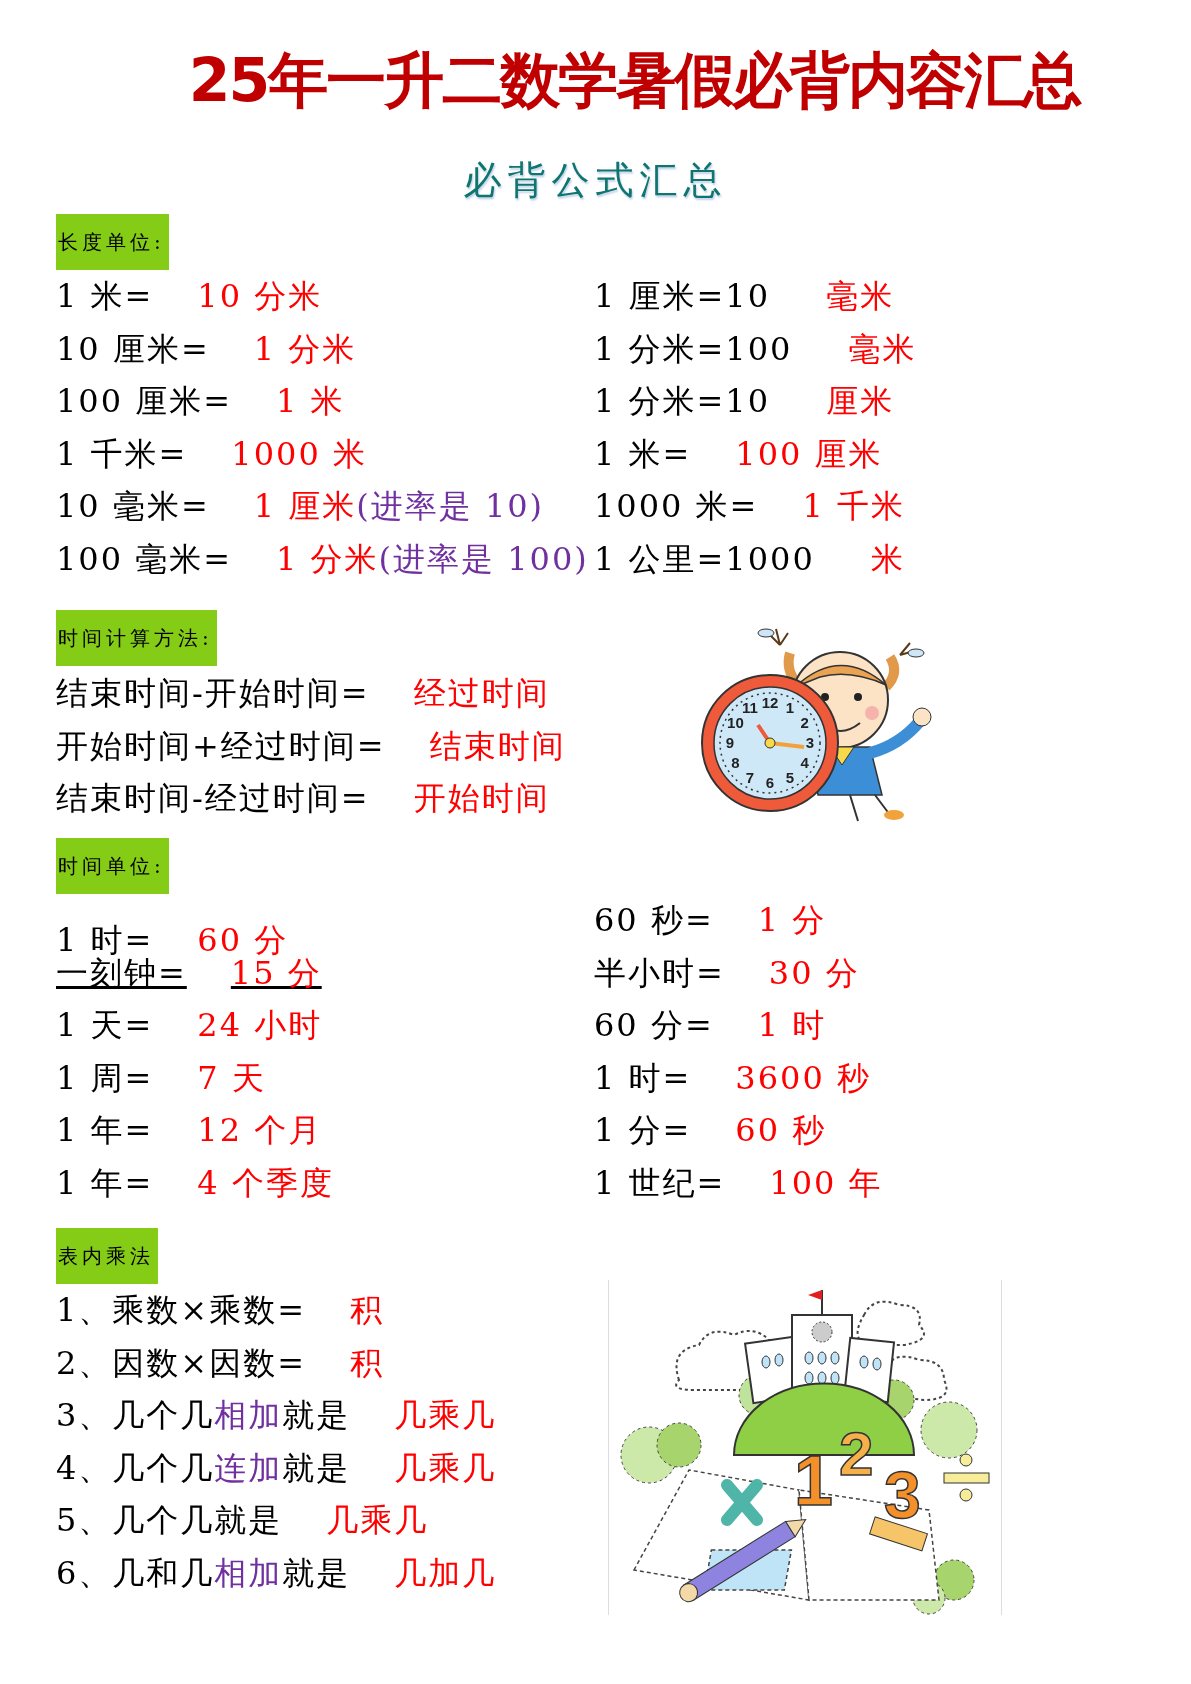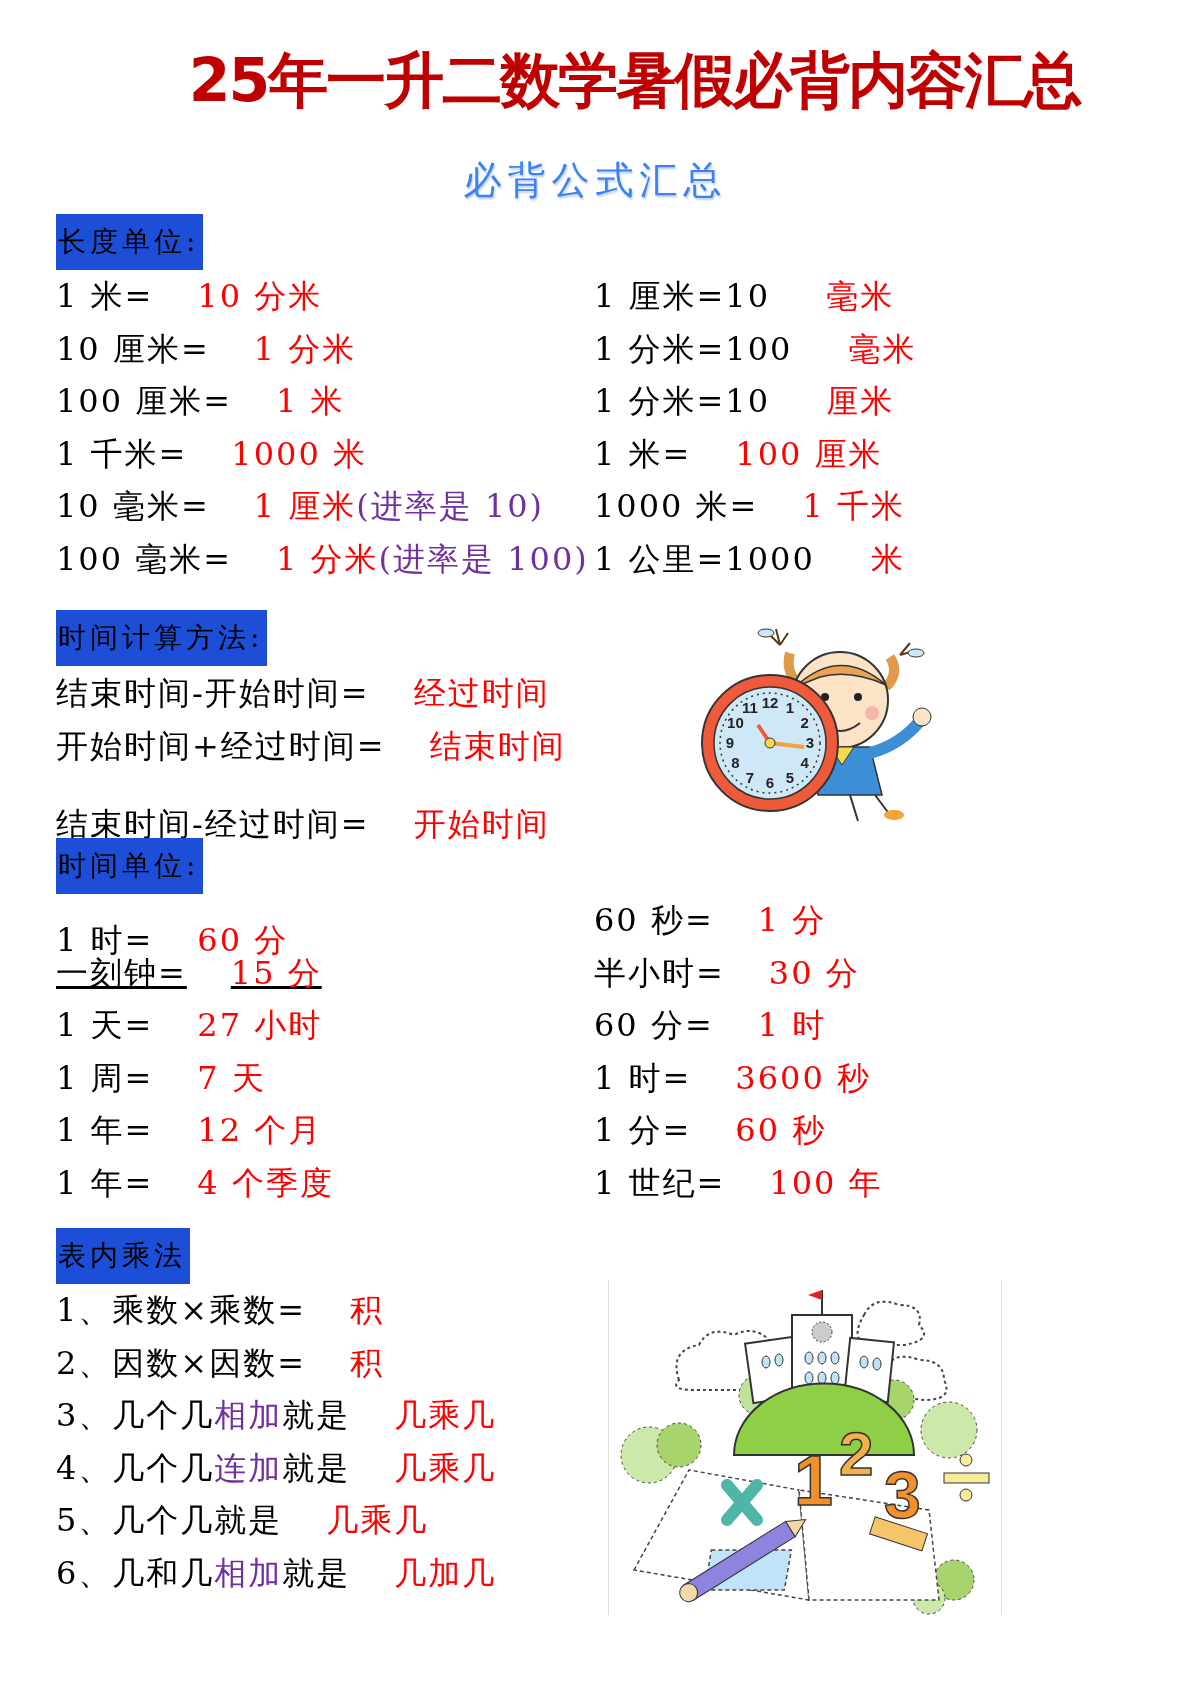--- a/index.html
+++ b/index.html
@@ -2,24 +2,24 @@
 <html><head>
 <meta charset="utf-8">
 <style>
   html, body { margin:0; padding:0; background:#ffffff; }
   body { width:1191px; height:1684px; position:relative; overflow:hidden;
          font-family:"DejaVu Serif","Liberation Serif",serif; color:#000; }
   .title { position:absolute; left:0; top:40px; width:1191px; text-align:center;
            font-family:"DejaVu Sans","Liberation Sans",sans-serif; font-weight:bold;
            font-size:60px; color:#c00000; letter-spacing:-2px; line-height:80px;padding-left:39px; }
   .subtitle { position:absolute; left:0; top:150px; width:1191px; text-align:center;
-              font-size:38px; color:#3b82f6; letter-spacing:6px; line-height:60px;
+              font-size:38px; color:#0f766e; letter-spacing:6px; line-height:60px;
               text-shadow:1px 2px 2px rgba(68,114,196,0.35); }
   .heading { position:absolute; left:56px; height:56px; line-height:56px; padding:0 4px 0 2px;
-             background:#1d4ed8; font-size:28px; letter-spacing:4px; }
+             background:#84cc16; font-size:20px; letter-spacing:4px; }
   .row { position:absolute; font-size:32px; line-height:56px; white-space:nowrap; letter-spacing:2px; }
   .red { color:#ff0000;margin-left:44px; }
   .purple { color:#7030a0; }
   .black { color:#000; }
   .col-l { left:56px; }
   .col-r { left:594px; }
   .pic { position:absolute; }
   .pic svg { display:block; }
 </style>
 </head>
@@ -43,21 +43,21 @@
     <div class="row col-r" style="top: 373px;"><span class="black">1 分米=10 </span><span class="red">厘米</span></div>
     <div class="row col-r" style="top: 425.5px;"><span class="black">1 米=</span><span class="red">100 厘米</span></div>
     <div class="row col-r" style="top: 478px;"><span class="black">1000 米=</span><span class="red">1 千米</span></div>
     <div class="row col-r" style="top: 530.5px;"><span class="black">1 公里=1000 </span><span class="red">米</span></div>
   </div>
 
 <div class="heading" style="top:610px">时间计算方法:</div>
 <div id="tc-rows">
     <div class="row col-l" style="top: 665px;"><span class="black">结束时间-开始时间=</span><span class="red">经过时间</span></div>
     <div class="row col-l" style="top: 717.5px;"><span class="black">开始时间+经过时间=</span><span class="red">结束时间</span></div>
-    <div class="row col-l" style="top: 796px;"><span class="black">结束时间-经过时间=</span><span class="red">开始时间</span></div>
+    <div class="row col-l" style="top: 770px;"><span class="black">结束时间-经过时间=</span><span class="red">开始时间</span></div>
   </div>
 
 <div class="pic" style="left:700px;top:625px">
   <svg width="250" height="200" viewBox="0 0 250 200">
 
     <g>
       <path d="M80 20 l-12 -12 M80 20 l-4 -16 M80 20 l8 -12" stroke="#5a3a1a" stroke-width="2" fill="none"></path>
       <ellipse cx="66" cy="8" rx="8" ry="4" fill="#cfe6f7" stroke="#333"></ellipse>
       <path d="M200 30 l10 -12 M200 30 l14 -4" stroke="#5a3a1a" stroke-width="2" fill="none"></path>
       <ellipse cx="216" cy="28" rx="8" ry="4" fill="#cfe6f7" stroke="#333"></ellipse>
@@ -100,21 +100,21 @@
       <line x1="70" y1="118" x2="104" y2="122" stroke="#f3a23a" stroke-width="4"></line>
       <circle cx="70" cy="118" r="5" fill="#f7d94a" stroke="#333"></circle>
     </g>
   </svg>
 </div>
 
 <div class="heading" style="top:838px">时间单位:</div>
 <div id="tu-left">
     <div class="row col-l" style="top: 912px;"><span class="black">1 时=</span><span class="red">60 分</span></div>
     <div class="row col-l" style="top: 944.5px; text-decoration: underline;"><span class="black">一刻钟=</span><span class="red">15 分</span></div>
-    <div class="row col-l" style="top: 997px;"><span class="black">1 天=</span><span class="red">27 小时</span></div>
+    <div class="row col-l" style="top: 997px;"><span class="black">1 天=</span><span class="red">24 小时</span></div>
     <div class="row col-l" style="top: 1049.5px;"><span class="black">1 周=</span><span class="red">7 天</span></div>
     <div class="row col-l" style="top: 1102px;"><span class="black">1 年=</span><span class="red">12 个月</span></div>
     <div class="row col-l" style="top: 1154.5px;"><span class="black">1 年=</span><span class="red">4 个季度</span></div>
   </div>
 <div id="tu-right">
     <div class="row col-r" style="top: 892px;"><span class="black">60 秒=</span><span class="red">1 分</span></div>
     <div class="row col-r" style="top: 944.5px;"><span class="black">半小时=</span><span class="red">30 分</span></div>
     <div class="row col-r" style="top: 997px;"><span class="black">60 分=</span><span class="red">1 时</span></div>
     <div class="row col-r" style="top: 1049.5px;"><span class="black">1 时=</span><span class="red">3600 秒</span></div>
     <div class="row col-r" style="top: 1102px;"><span class="black">1 分=</span><span class="red">60 秒</span></div>

